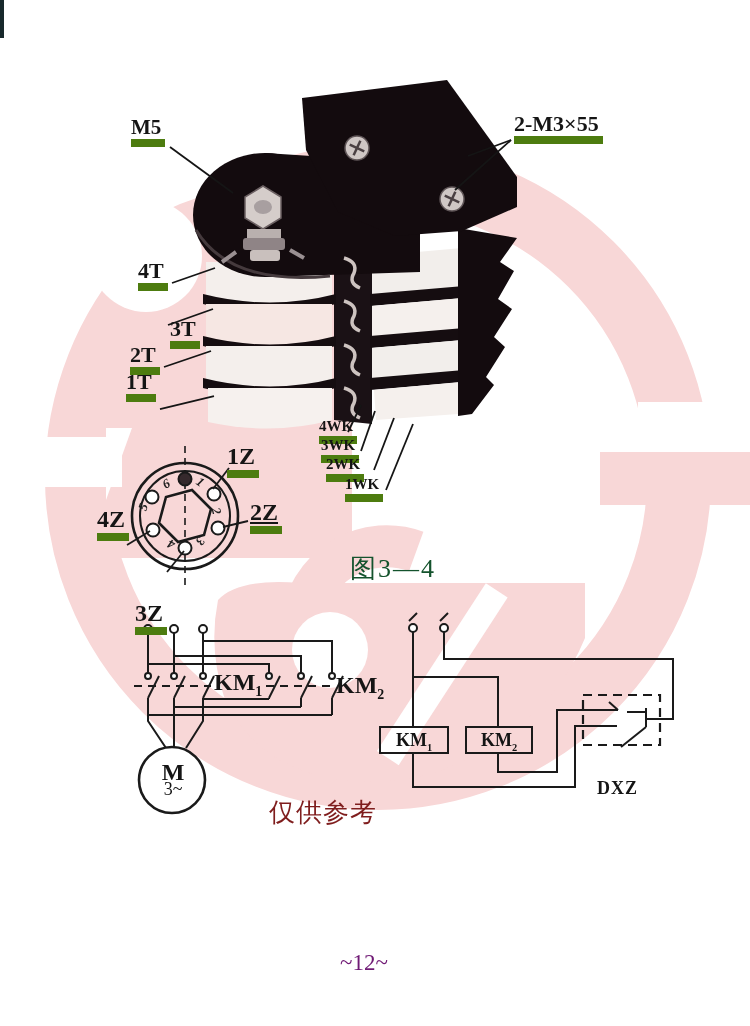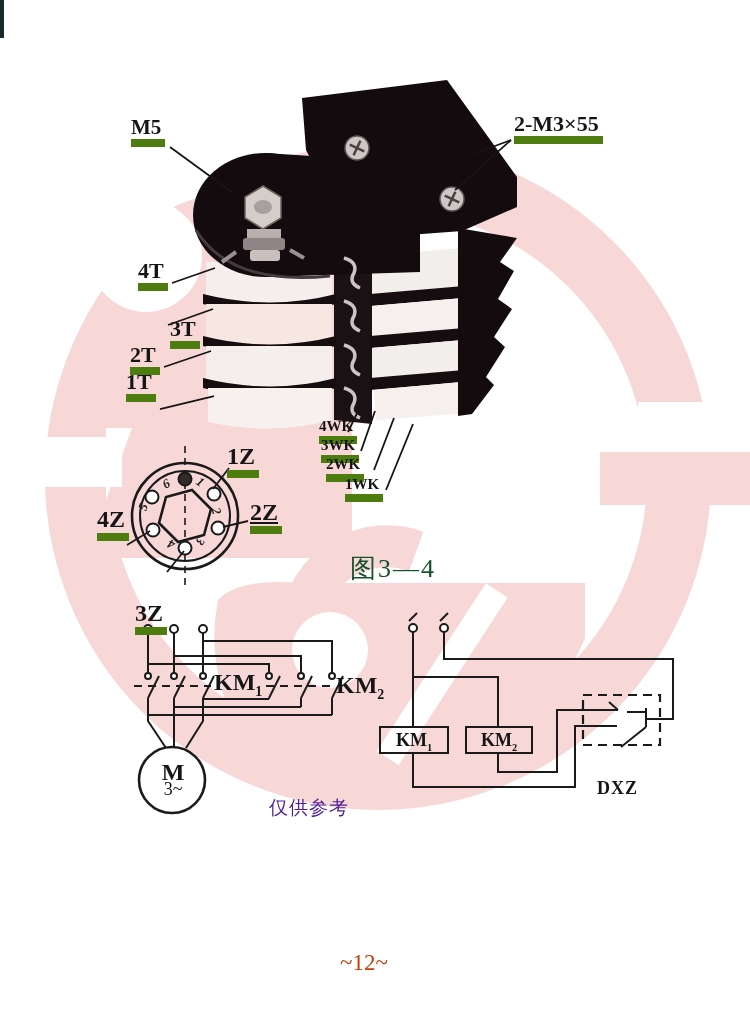--- a/index.html
+++ b/index.html
@@ -7,22 +7,22 @@
         font-family:"Liberation Serif","DejaVu Serif",serif;}
   .corner{position:absolute;left:0;top:0;width:4px;height:38px;background:#18292c;}
   svg.layer{position:absolute;left:0;top:0;}
   .lbl{position:absolute;font-weight:bold;color:#151515;white-space:nowrap;line-height:1.05;}
   .ul{border-bottom:8px solid #4d7c0f;padding:0 4px 1px 0;}
   .sz21{font-size:21px;} .sz19{font-size:22px;} .sz18{font-size:18px;}
   .sz15{font-size:15px;} .sz20{font-size:24px;}
   .digit{position:absolute;font-size:13px;font-weight:bold;font-style:italic;color:#222;}
   sub{font-size:0.58em;line-height:0;}
   .caption{position:absolute;font-size:26px;color:#14532d;letter-spacing:2px;}
-  .note{position:absolute;font-size:19px;color:#4c1d95;letter-spacing:1px;font-weight:normal;}
-  .pagenum{position:absolute;font-size:23px;color:#c2410c;}
+  .note{position:absolute;font-size:26px;color:#7f1d1d;letter-spacing:1px;font-weight:normal;}
+  .pagenum{position:absolute;font-size:23px;color:#701a75;}
   .boxlbl{position:absolute;font-weight:bold;font-size:18px;color:#141414;text-align:center;}
 </style>
 </head>
 <body>
 
 <div class="page">
 
   <div class="corner"></div>
 
   <svg class="layer" width="750" height="1026" viewBox="0 0 750 1026">

